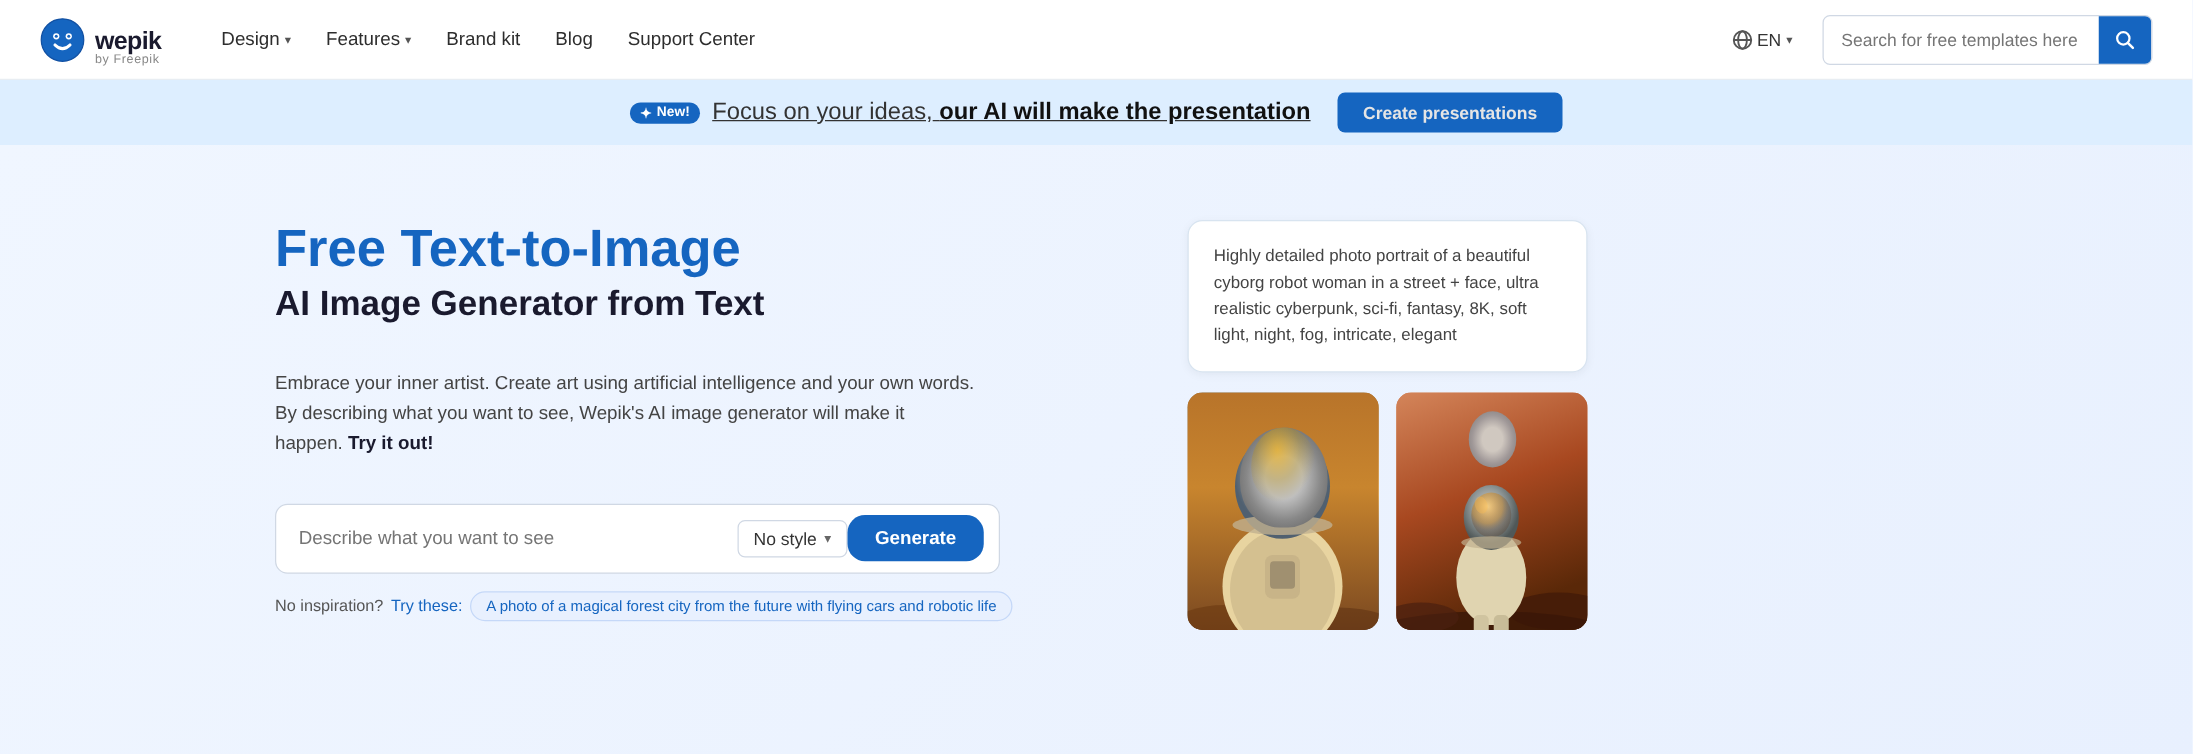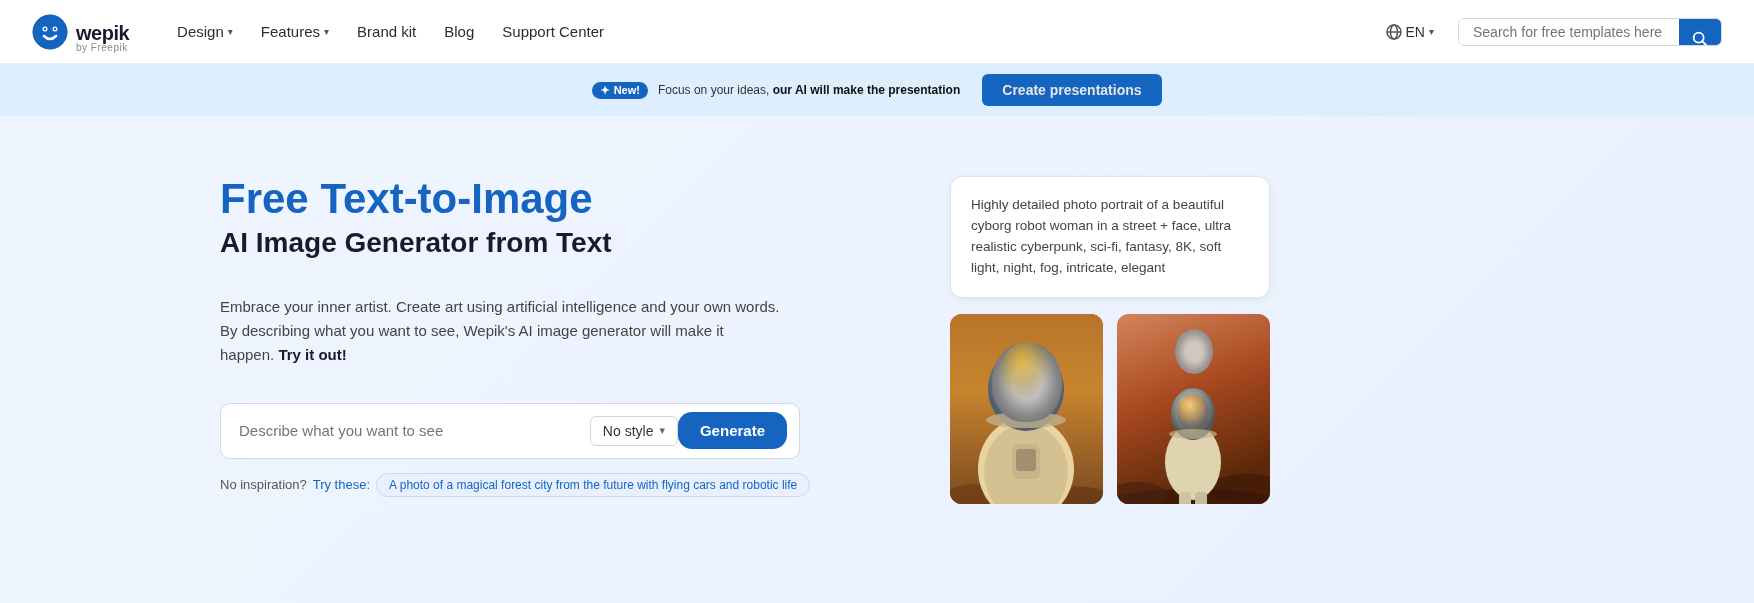--- a/index.html
+++ b/index.html
@@ -58,24 +58,25 @@
       align-items: center;
       gap: 4px;
       font-size: 14px;
       color: #333;
       cursor: pointer;
       padding: 4px 8px;
       border-radius: 4px;
     }
     .search-box {
       display: flex;
+      align-items: center;
       border: 1.5px solid #d0d8e4;
       border-radius: 6px;
       overflow: hidden;
-      height: 28px;
+      height: 40px;
     }
     .search-input {
       border: none;
       outline: none;
       padding: 0 14px;
       font-size: 14px;
       color: #666;
       width: 220px;
       background: #fff;
     }
@@ -105,21 +106,21 @@
       background: #1565c0;
       color: #fff;
       font-size: 11px;
       font-weight: 700;
       padding: 2px 8px;
       border-radius: 12px;
       display: flex;
       align-items: center;
       gap: 4px;
     }
-    .banner-text { font-size: 12px; color: #333; }
+    .banner-text { font-size: 19px; color: #333; text-decoration: underline; }
     .banner-bold { font-weight: 700; color: #111; }
     .banner-cta {
       background: #1565c0;
       color: #e5e5e5;
       border: none;
       border-radius: 6px;
       padding: 8px 20px;
       font-size: 14px;
       font-weight: 600;
       cursor: pointer;

